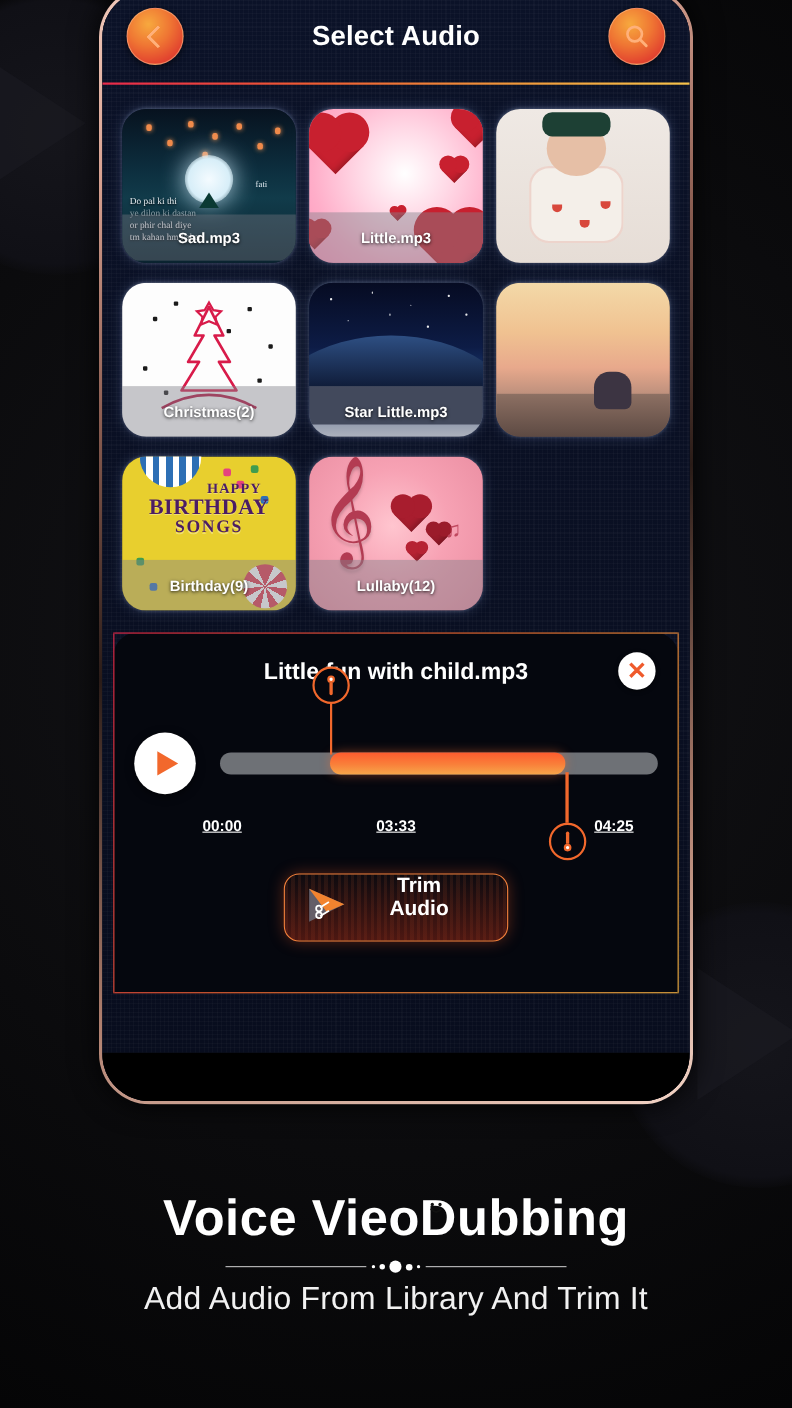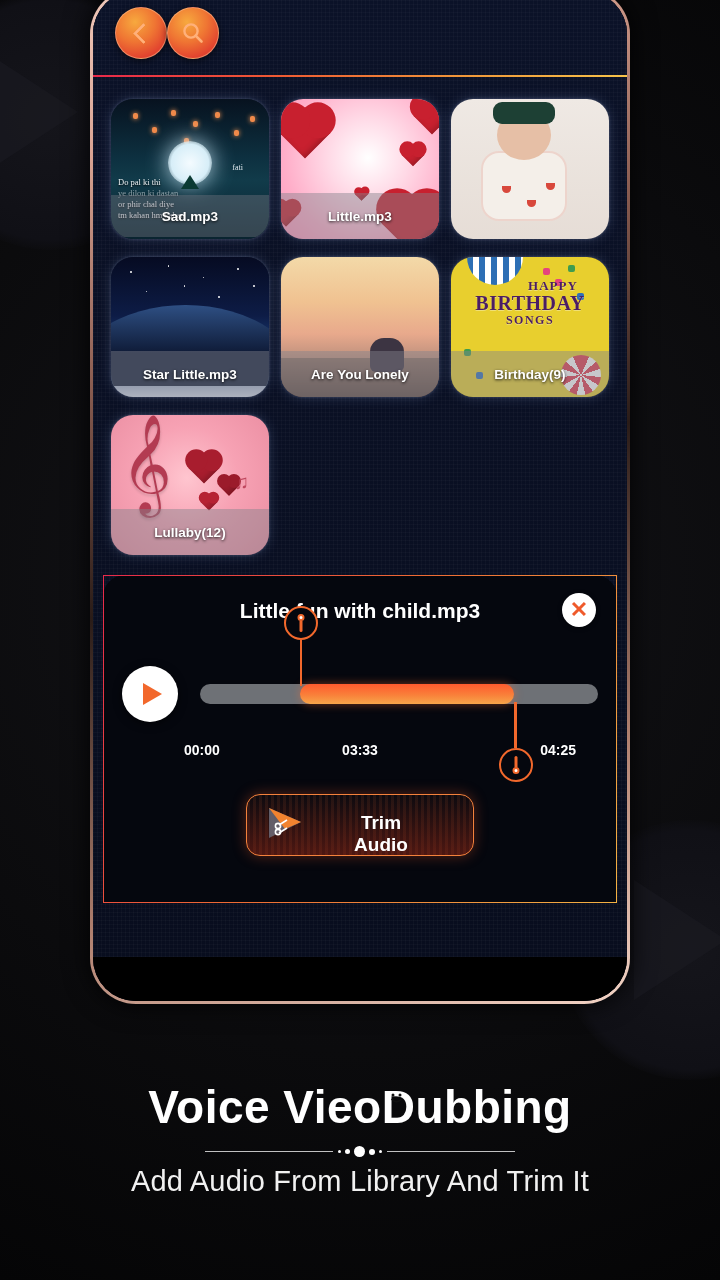--- a/index.html
+++ b/index.html
@@ -193,21 +193,21 @@
   .planet-edge { position:absolute; left:-28%; bottom:8%; width:150%; height:58%; border-radius:50% 50% 0 0 / 100% 100% 0 0; background: linear-gradient(180deg,#2e4f83 0%, #0e1a36 60%); }
 
   .art-lonely { background: linear-gradient(180deg,#f3d9a8 0%, #f0c291 32%, #e8a98c 55%, #b08878 78%, #7a5f55 100%); }
   .lonely-figure { position:absolute; right:22%; bottom:18%; width:34px;height:34px;border-radius:14px 14px 6px 6px; background:#3c3442; }
   .lonely-ground { position:absolute; left:0; right:0; bottom:0; height:28%; background: linear-gradient(180deg,#8d7063 0%, #5d4a43 100%); }
 
   .art-bday { background:#e8cf2e; }
   .bday-txt { position:absolute; left:0; right:0; top:16%; text-align:center; color:#4b1d63; font-family:"Liberation Serif", serif; font-weight:bold; line-height:1.05; text-shadow:0 1px 0 rgba(255,255,255,.35); }
   .bday-txt .l1{font-size:13px;letter-spacing:1px;display:block;margin-left:46px;}
   .bday-txt .l2{font-size:20px;letter-spacing:.5px;display:block;}
-  .bday-txt .l3{font-size:12px;letter-spacing:1.5px;display:block;text-align:center;}
+  .bday-txt .l3{font-size:16px;letter-spacing:1.5px;display:block;text-align:center;}
   .confetti { position:absolute; width:7px;height:7px;border-radius:2px; }
   .lolly { position:absolute; right:8px; bottom:2px; width:40px;height:40px;border-radius:50%;
     background: repeating-conic-gradient(#e03a4e 0 24deg, #ffffff 24deg 48deg); }
   .party-hat { position:absolute; left:16px; top:-6px; width:56px;height:34px;border-radius:0 0 28px 28px;
     background: repeating-linear-gradient(90deg,#2d6fb5 0 6px,#ffffff 6px 12px); }
 
   .art-lullaby { background: radial-gradient(circle at 48% 45%, #ffc5cf 0%, #f7a2b4 45%, #e98ca0 100%); }
   .clef { position:absolute; left:10px; top:6px; font-size:86px; color:#b33b52; font-family:"Liberation Serif", serif; line-height:1; text-shadow:0 2px 3px rgba(0,0,0,.2); }
   .note { position:absolute; color:#c0485f; font-size:20px; }
 
@@ -257,35 +257,35 @@
     display:flex;align-items:center;justify-content:center; cursor:pointer;
   }
   .pin-top { position:relative; width:10px; height:18px; }
   .pin-top .dot { position:absolute; left:50%; top:0; transform:translateX(-50%); width:7px;height:7px;border-radius:50%; border:2px solid #f2682c; }
   .pin-top .stem { position:absolute; left:50%; top:7px; transform:translateX(-50%); width:3px;height:11px; background:#f2682c; border-radius:0 0 2px 2px; }
   .pin-bot { position:relative; width:10px; height:18px; }
   .pin-bot .dot { position:absolute; left:50%; bottom:0; transform:translateX(-50%); width:7px;height:7px;border-radius:50%; border:2px solid #f2682c; }
   .pin-bot .stem { position:absolute; left:50%; bottom:7px; transform:translateX(-50%); width:3px;height:11px; background:#f2682c; border-radius:2px 2px 0 0; }
 
   .times { position:relative; margin-top:20px; height:22px; color:#fff; font-size:14px; font-weight:bold; }
-  .times span { position:absolute; }
+  .times span { position:absolute;text-decoration:underline; }
   .t-start { left:62px; }
   .t-mid   { left:50%; transform:translateX(-50%); }
   .t-end   { right:22px; }
 
   .trim-wrap { display:flex; justify-content:center; margin-top:30px; }
   .trim-btn {
     position:relative;
-    width:228px; height:62px; border-radius:14px;
+    width:204px; height:62px; border-radius:14px;
     border:1.6px solid #f4823c;
     background:
       linear-gradient(180deg, rgba(40,12,8,.1) 0%, rgba(160,40,20,.45) 100%),
       repeating-linear-gradient(90deg, rgba(255,120,60,.10) 0 3px, rgba(0,0,0,0) 3px 6px),
       #0a0a10;
-    display:flex; align-items:flex-end; justify-content:center;
+    display:flex; align-items:flex-start; justify-content:center;
     cursor:pointer; overflow:hidden;
     box-shadow: 0 0 14px rgba(240,90,40,.35);
   }
   .trim-icon { position:absolute; left:16px; top:50%; transform:translateY(-50%); width:46px; height:42px; }
   .trim-label { color:#fff; font-size:19px; font-weight:bold; text-align:center; line-height:1.12; margin-left:42px; }
 
   
   .banner { position:absolute; left:0; right:0; top:1080px; text-align:center; }
   .banner-title {
     color:#fff; font-size:46px; font-weight:bold; letter-spacing:.5px;
@@ -310,20 +310,21 @@
   <div class="watermark wm-right"></div>
 
   <div class="phone">
     <div class="screen">
       <div class="screen-inner">
 
         <div class="header">
           <div class="round-btn">
             <span class="chev"></span>
           </div>
+          <div class="hdr-title">Select Audio</div>
           <div class="round-btn">
             <svg class="magnifier" viewBox="0 0 26 26">
               <circle cx="11" cy="11" r="6.6" fill="none" stroke="#ffb07a" stroke-width="2.4"></circle>
               <line x1="15.6" y1="15.6" x2="21.5" y2="21.5" stroke="#ffb07a" stroke-width="2.6" stroke-linecap="round"></line>
             </svg>
           </div>
         </div>
         <div class="hdr-rule"></div>
 
         <div class="grid">
@@ -368,20 +369,38 @@
             <div class="tile-art art-baby">
               <div class="baby-body"></div>
               <div class="baby-head"></div>
               <div class="baby-bow"></div>
               <span class="melon" style="left:32%;top:62%"></span>
               <span class="melon" style="left:48%;top:72%"></span>
               <span class="melon" style="left:60%;top:60%"></span>
             </div>
           </div>
 
+          <div class="tile">
+            <div class="tile-art art-christmas">
+              <svg class="xtree" width="90" height="118" viewBox="0 0 90 118">
+                <path d="M45 8 L58 34 L50 34 L64 58 L54 58 L70 84 L20 84 L36 58 L26 58 L40 34 L32 34 Z" fill="none" stroke="#d81b4a" stroke-width="2.4" stroke-linejoin="round"></path>
+                <path d="M45 4 l4 7 7 1 -5 5 1 7 -7 -3 -7 3 1 -7 -5 -5 7 -1 Z" fill="none" stroke="#d81b4a" stroke-width="2"></path>
+                <path d="M2 100 Q45 76 88 100" fill="none" stroke="#b5123f" stroke-width="2.4"></path>
+              </svg>
+              <span class="star-dot" style="left:18%;top:22%"></span>
+              <span class="star-dot" style="left:72%;top:16%"></span>
+              <span class="star-dot" style="left:84%;top:40%"></span>
+              <span class="star-dot" style="left:12%;top:54%"></span>
+              <span class="star-dot" style="left:60%;top:30%"></span>
+              <span class="star-dot" style="left:30%;top:12%"></span>
+              <span class="star-dot" style="left:78%;top:62%"></span>
+              <span class="star-dot" style="left:24%;top:70%"></span>
+            </div>
+            <div class="tile-label">Christmas(2)</div>
+          </div>
 
           <div class="tile">
             <div class="tile-art art-galaxy">
               <div class="planet-edge"></div>
               <span class="star-s" style="left:12%;top:10%"></span>
               <span class="star-s" style="left:36%;top:6%"></span>
               <span class="star-s" style="left:58%;top:14%"></span>
               <span class="star-s" style="left:80%;top:8%"></span>
               <span class="star-s" style="left:22%;top:24%"></span>
               <span class="star-s" style="left:68%;top:28%"></span>
@@ -389,21 +408,20 @@
               <span class="star-s" style="left:46%;top:20%"></span>
             </div>
             <div class="tile-label">Star Little.mp3</div>
           </div>
 
           <div class="tile">
             <div class="tile-art art-lonely">
               <div class="lonely-ground"></div>
               <div class="lonely-figure"></div>
             </div>
-            <div class="tile-label">Are You Lonely</div>
           </div>
 
           <div class="tile">
             <div class="tile-art art-bday">
               <div class="party-hat"></div>
               <span class="confetti" style="background:#e5437e;left:58%;top:8%"></span>
               <span class="confetti" style="background:#3f9c4f;left:74%;top:6%"></span>
               <span class="confetti" style="background:#2f6fb8;left:80%;top:26%"></span>
               <span class="confetti" style="background:#e5437e;left:66%;top:16%"></span>
               <span class="confetti" style="background:#3f9c4f;left:8%;top:66%"></span>

